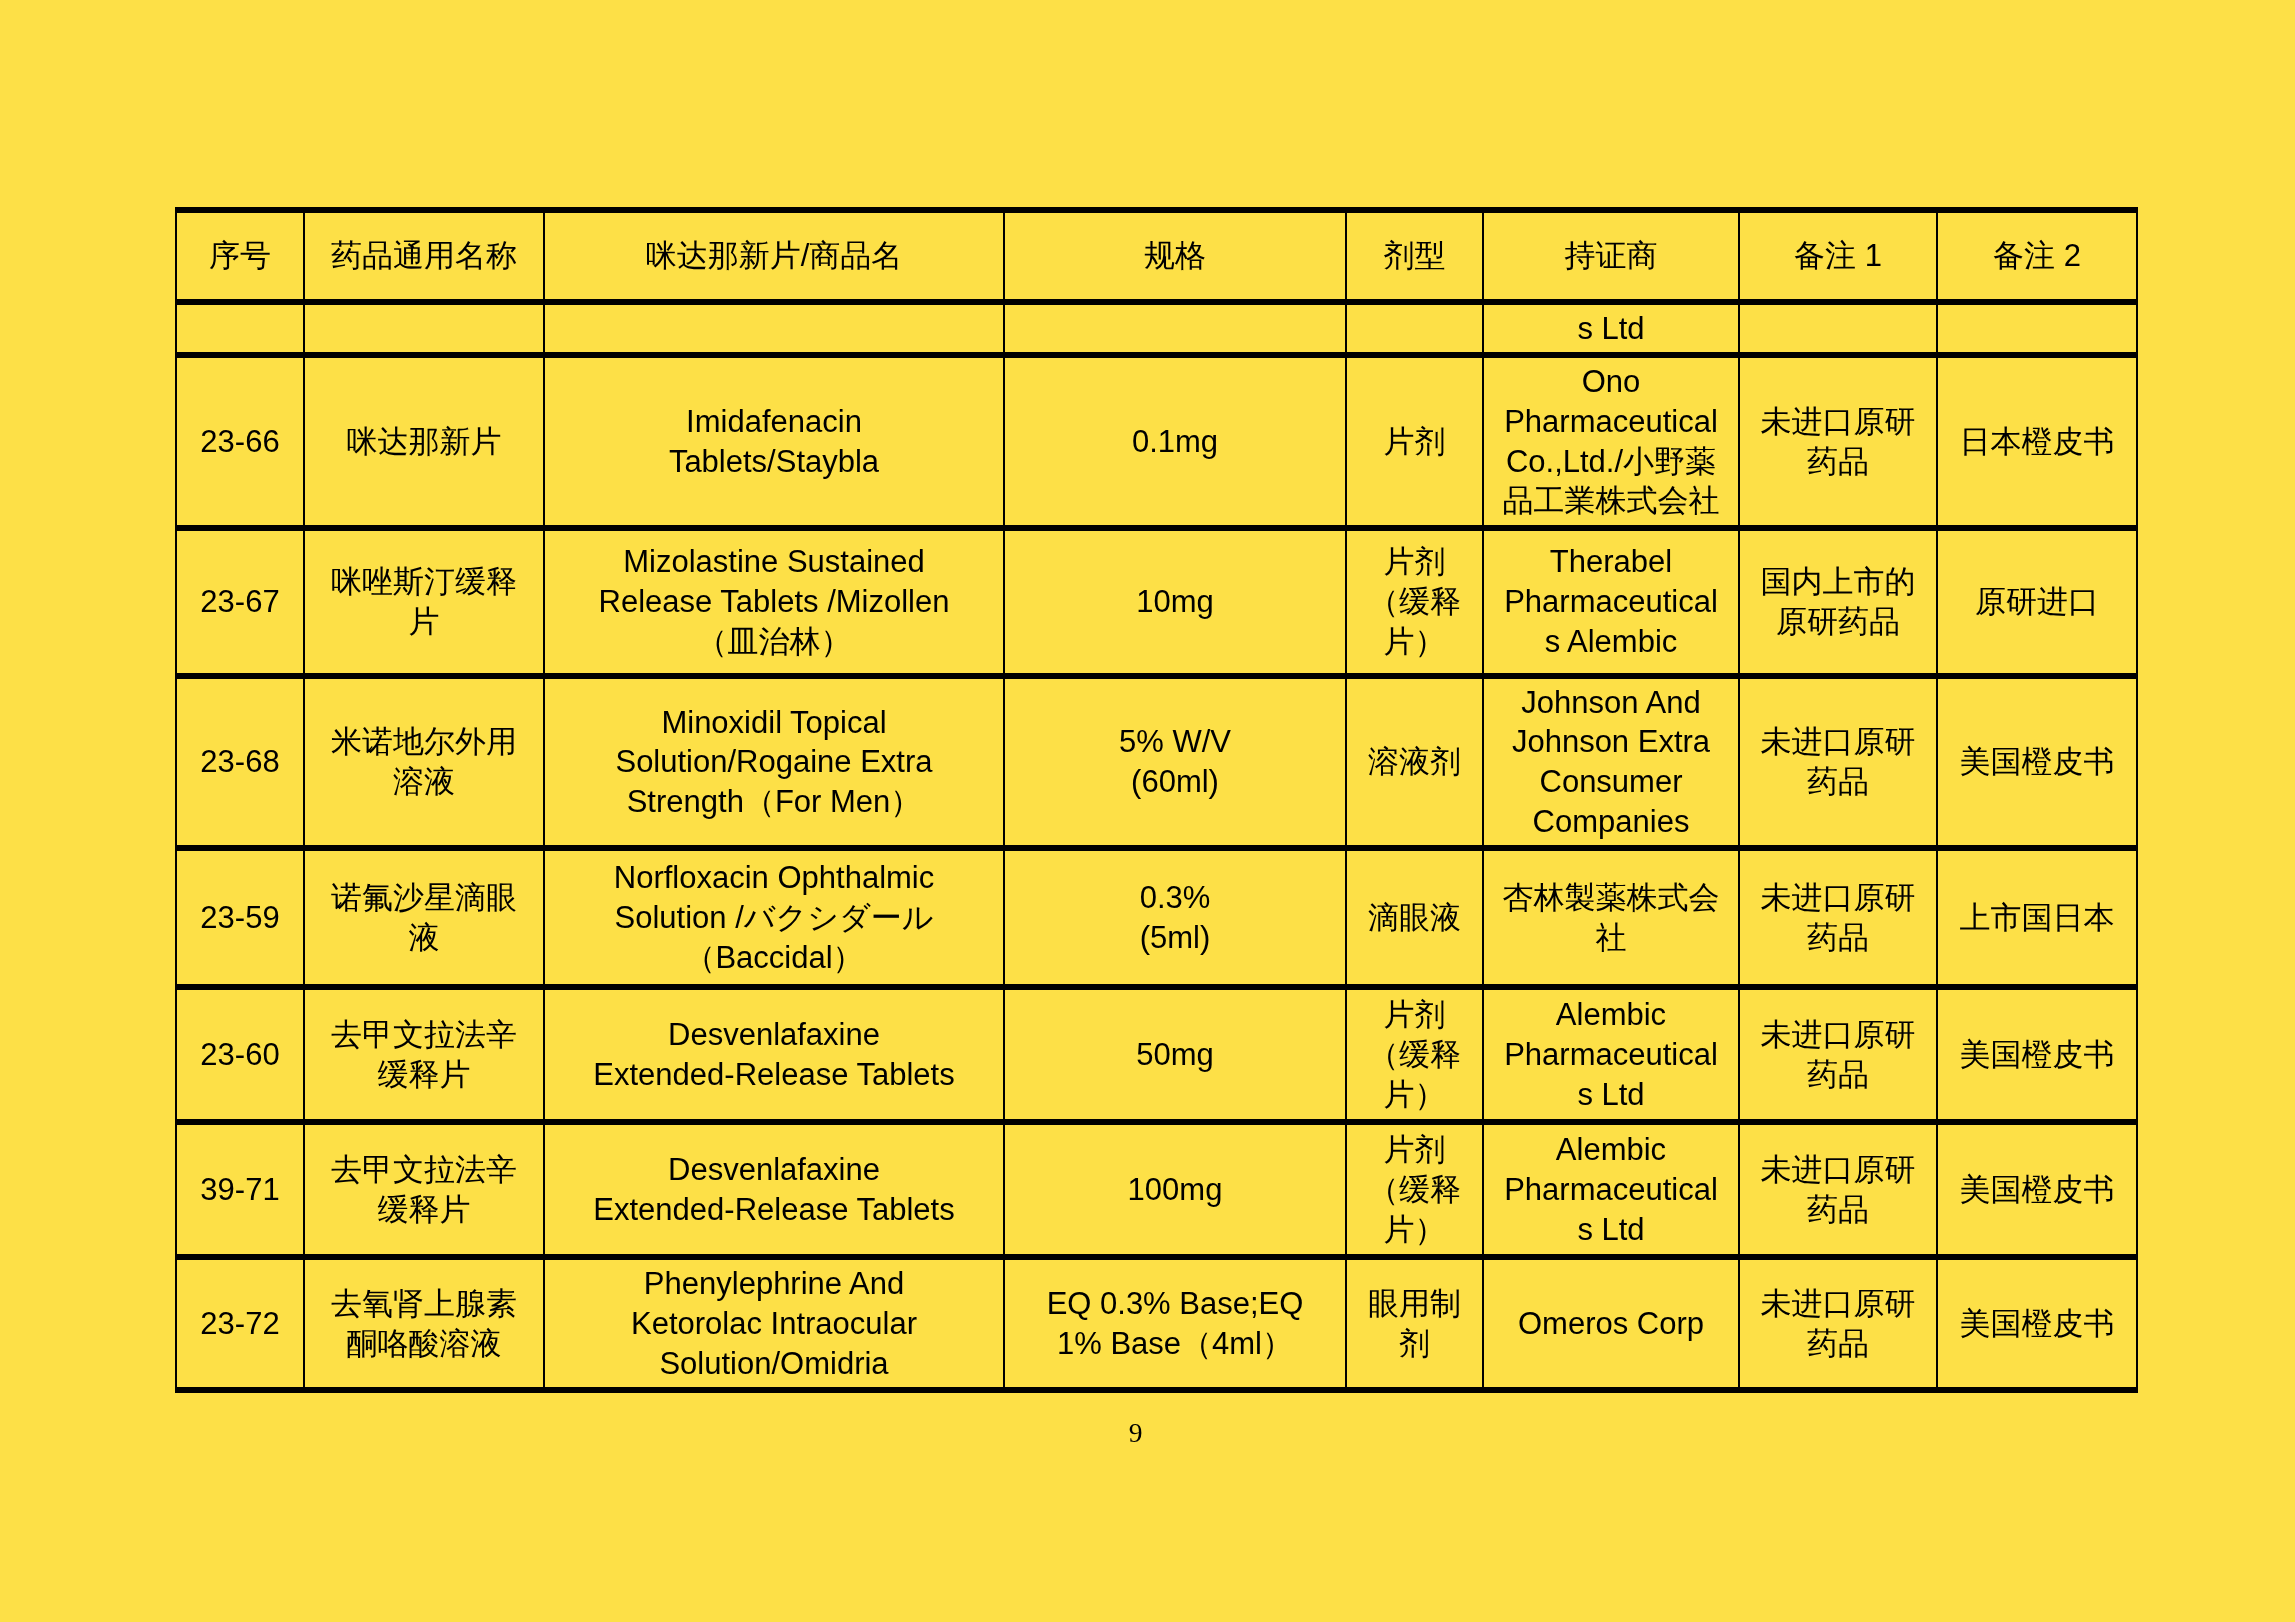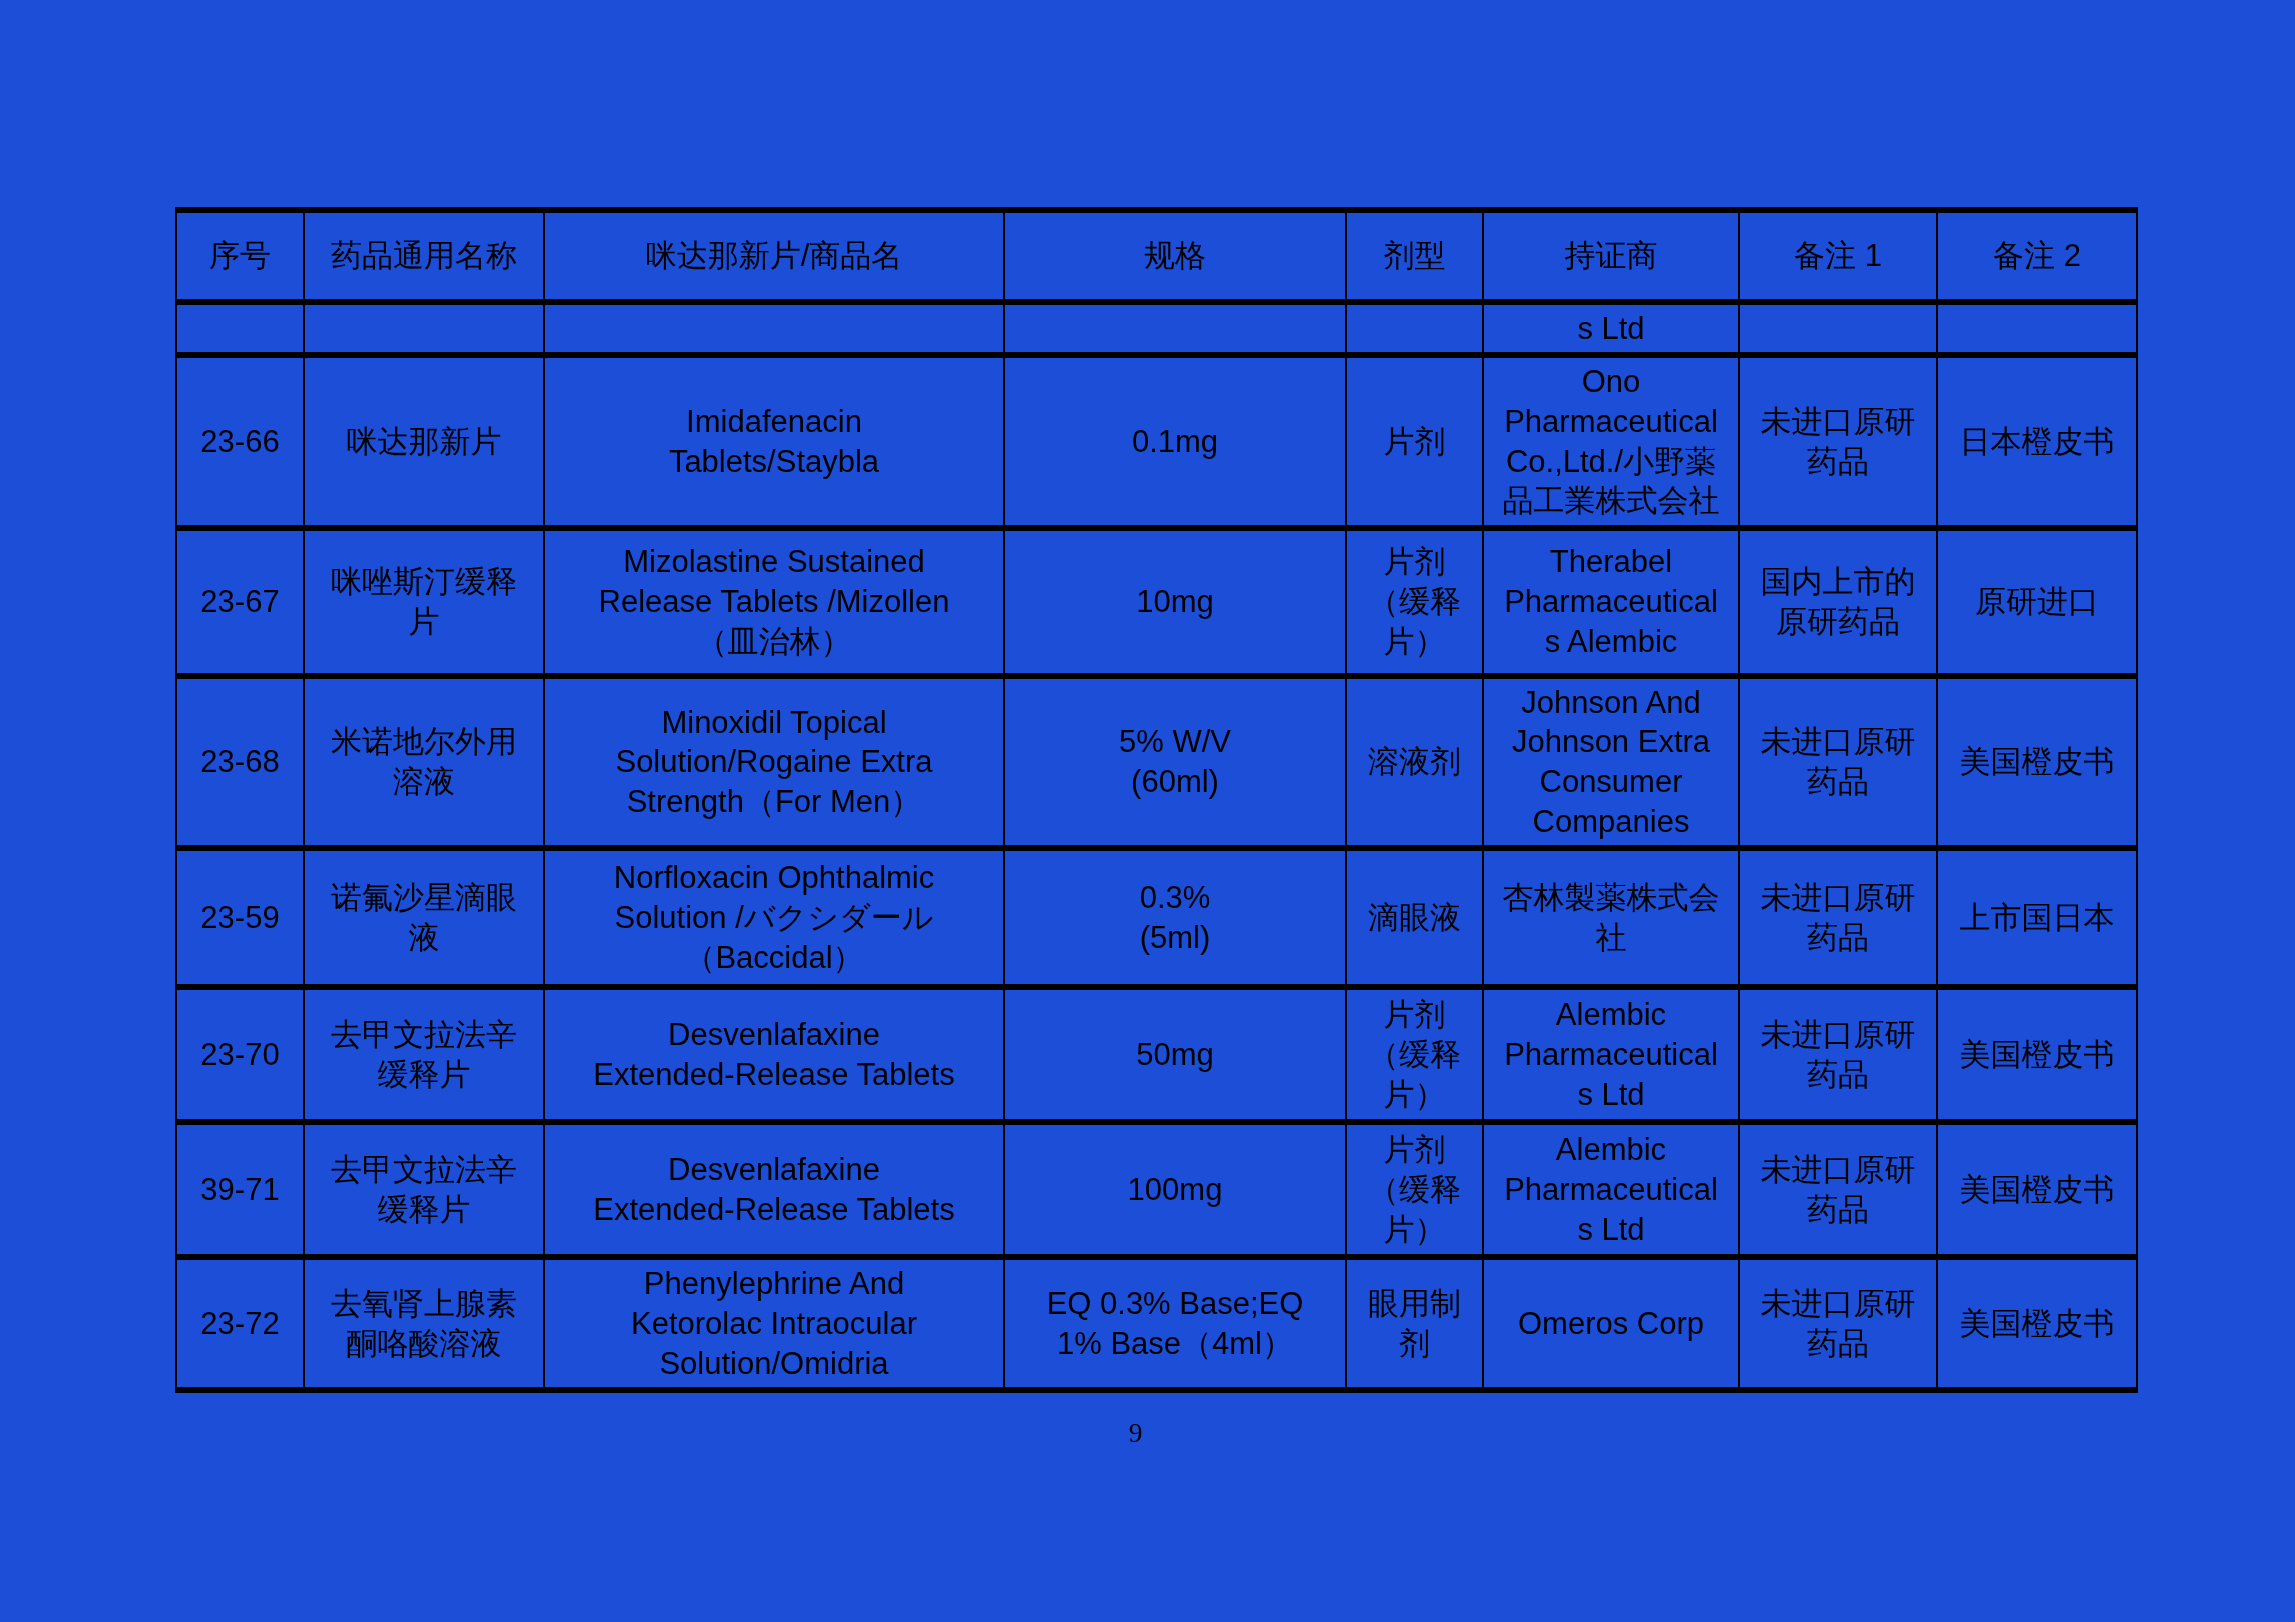--- a/index.html
+++ b/index.html
@@ -1,19 +1,19 @@
 <!DOCTYPE html>
 <html style="font-size:10.5px"><head>
 <meta charset="utf-8">
 <style>
   html,body { margin:0; padding:0; background:#e8e8e8; }
   .page {
     position:relative;
     width:2295px; height:1623px;
-    background:#1d4ed8;
+    background:#fde047;
     font-family:"Liberation Sans","DejaVu Sans",sans-serif;
     color:#000000;
     overflow:hidden;
   }
   table.drug-table {
     position:absolute;
     left:175px; top:207px;
     width:1961px;
     border-collapse:collapse;
     table-layout:fixed;
@@ -155,21 +155,21 @@
 (5ml)</td>
       <td>滴眼液</td>
       <td>杏林製薬株式会
 社</td>
       <td>未进口原研
 药品</td>
       <td>上市国日本</td>
     </tr>
 
     <tr class="row-4">
-      <td>23-70</td>
+      <td>23-60</td>
       <td>去甲文拉法辛
 缓释片</td>
       <td>Desvenlafaxine
 Extended-Release Tablets</td>
       <td>50mg</td>
       <td>片剂
 （缓释
 片）</td>
       <td>Alembic
 Pharmaceutical

